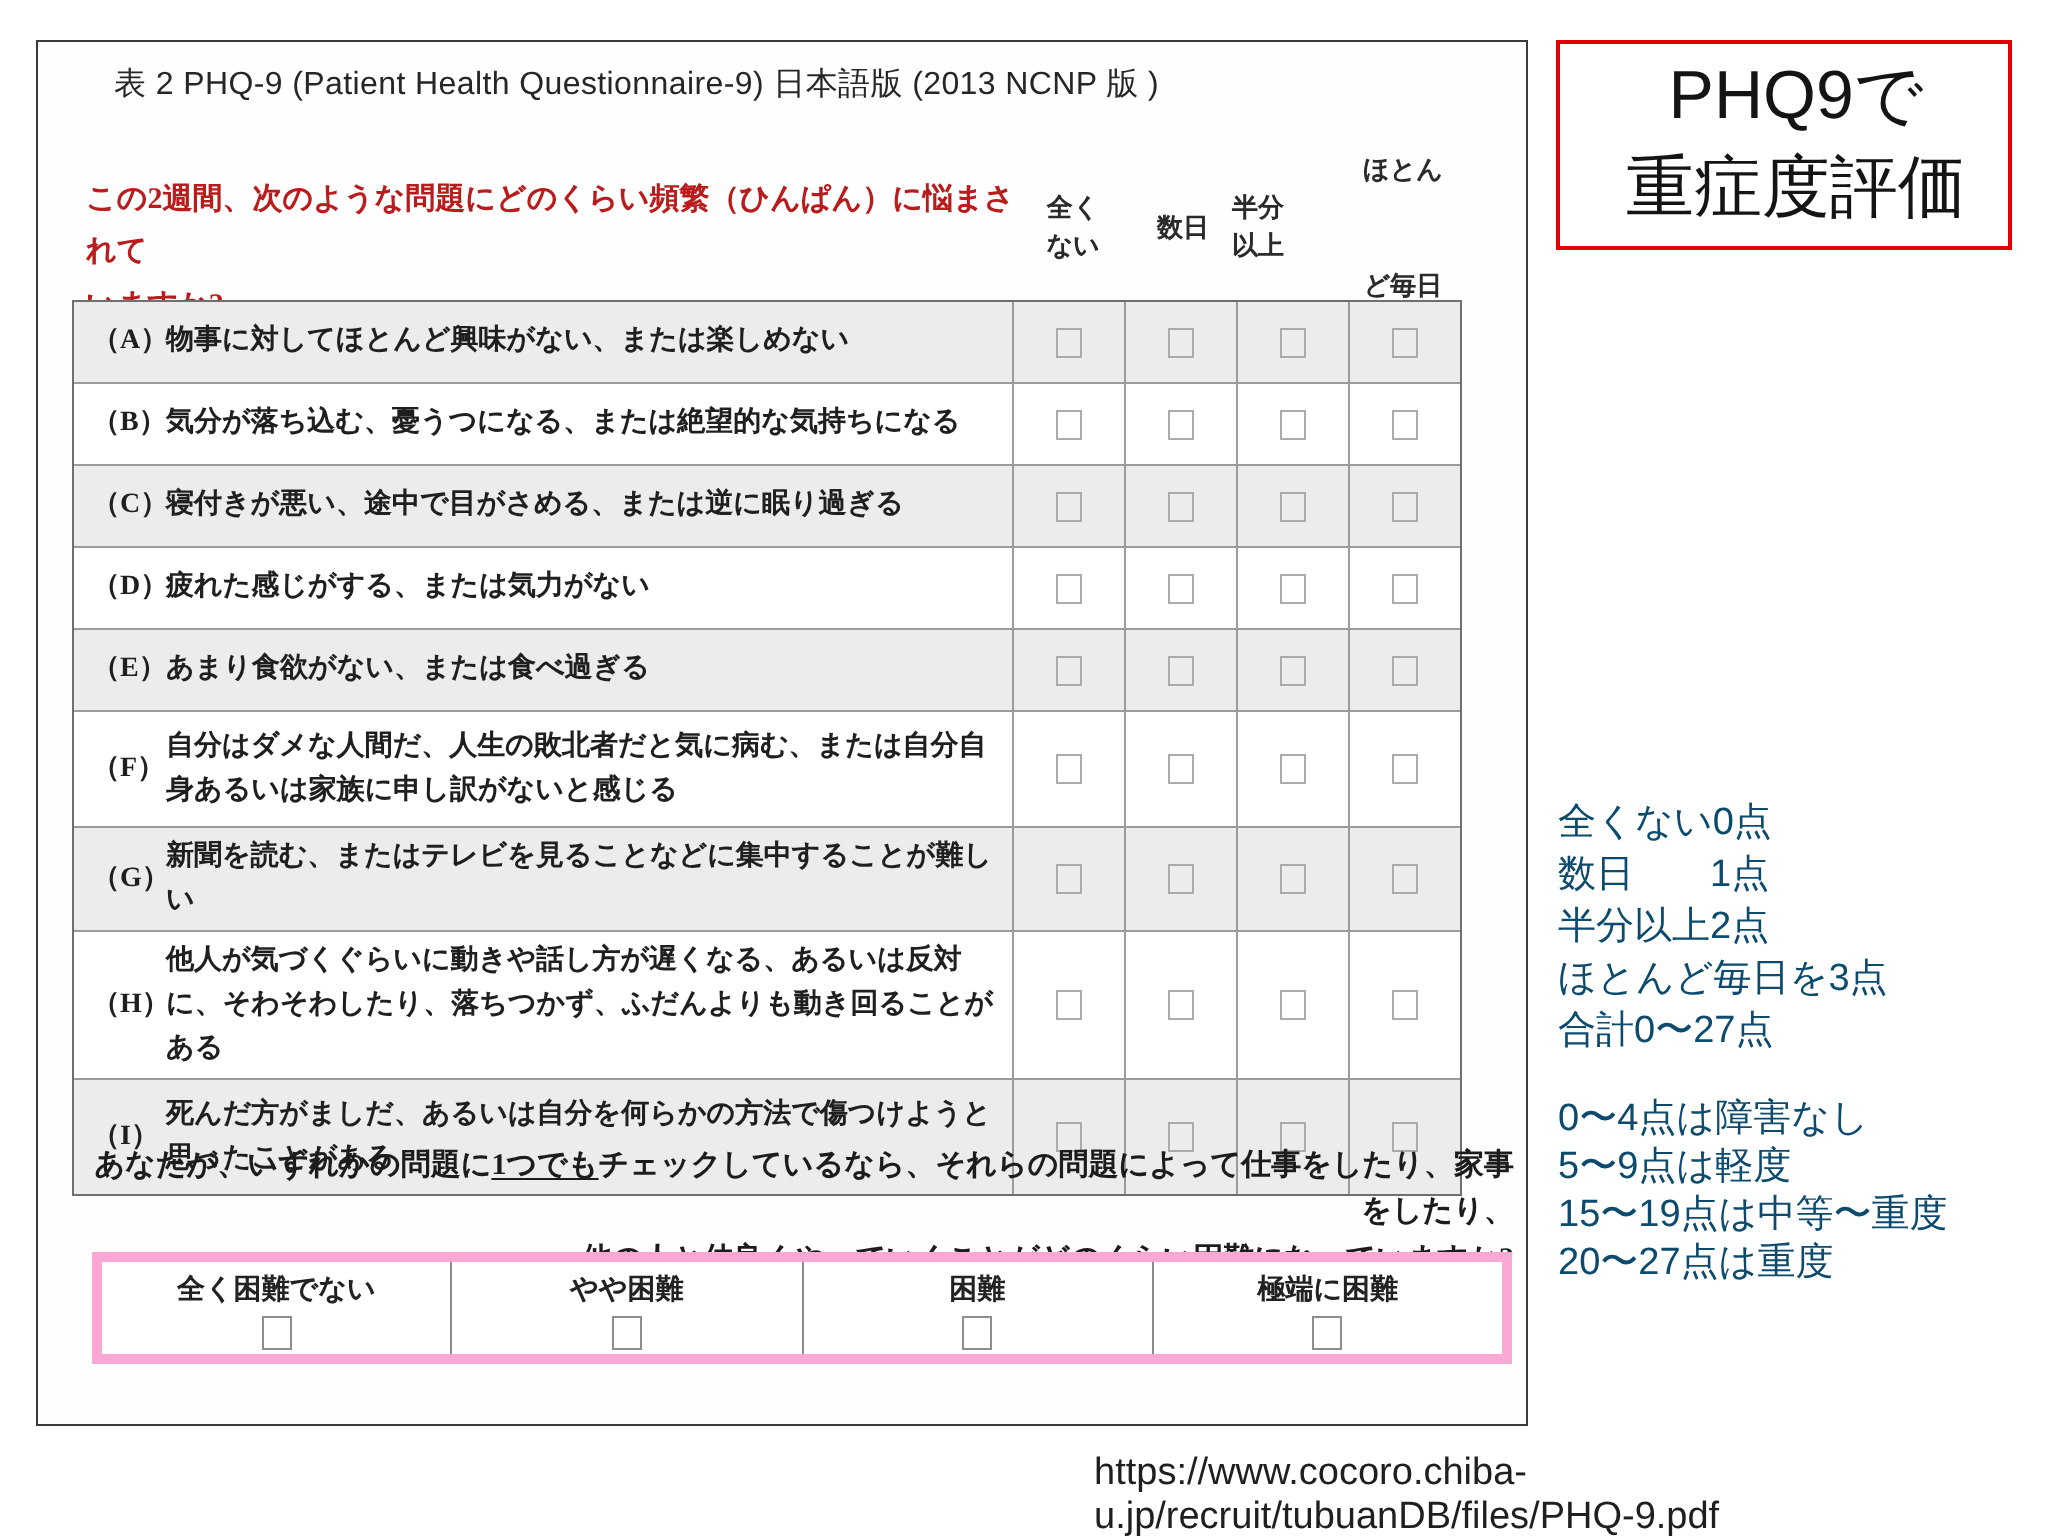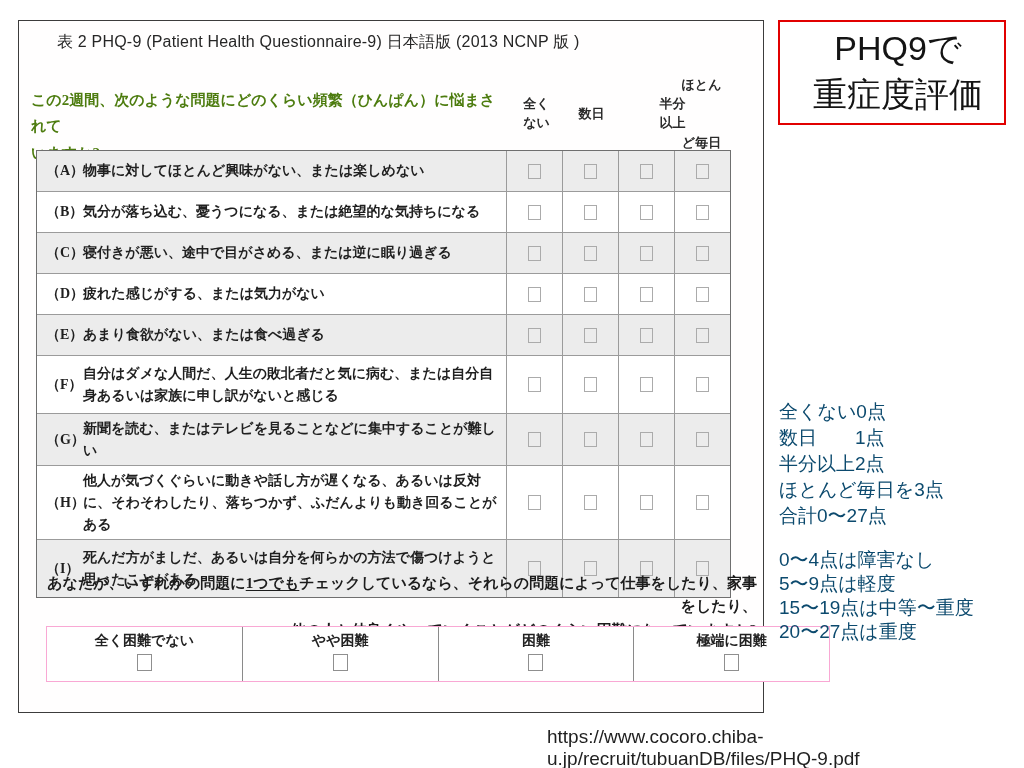--- a/index.html
+++ b/index.html
@@ -4,23 +4,23 @@
 <style>
   html,body{margin:0;padding:0;background:#fff;}
   .slide{position:relative;width:1024px;height:768px;background:#ffffff;overflow:hidden;
          font-family:"Liberation Sans",sans-serif;}
 
   
   .doc-frame{position:absolute;left:18px;top:20px;width:744px;height:691px;
              border:1px solid #3c3c3c;background:#fffefe;}
   .doc-title{position:absolute;left:38px;top:11px;font-size:16px;color:#262626;
              letter-spacing:.2px;font-family:"Liberation Sans",sans-serif;}
-  .intro-q{position:absolute;left:12px;top:66px;width:474px;
+  .intro-q{position:absolute;left:24px;top:66px;width:474px;
            font-family:"Liberation Serif",serif;font-size:15px;font-weight:600;
-           color:#4d7c0f;line-height:1.75;}
+           color:#b91c1c;line-height:1.75;}
   .col-header{position:absolute;top:68px;width:55px;height:50px;display:flex;
               flex-direction:column;justify-content:center;text-align:center;
               font-family:"Liberation Serif",serif;font-size:13px;font-weight:600;
               color:#2a2a2a;line-height:1.45;}
 
   .m-table{position:absolute;left:17px;top:129px;width:693px;border:1px solid #6f6f6f;}
   .m-row{display:flex;border-bottom:1px solid #9b9b9b;background:#ffffff;}
   .m-row:last-child{border-bottom:none;}
   .m-row.shaded{background:#ececec;}
   .cell-desc{width:473px;box-sizing:border-box;padding:4px 6px 4px 9px;display:flex;
@@ -29,22 +29,22 @@
   .cell-desc .lbl{width:37px;flex:none;}
   .cell-desc .txt{flex:1;}
   .cell-check{width:55px;flex:none;border-left:1px solid #9b9b9b;display:flex;
               align-items:center;justify-content:center;}
   .cbox{width:11px;height:13px;border:1px solid #ababab;background:transparent;display:inline-block;}
 
   .impact-q{position:absolute;left:24px;top:551px;width:714px;
             font-family:"Liberation Serif",serif;font-size:15px;font-weight:700;
             color:#1c1c1c;line-height:1.55;text-align:right;}
   .useg{text-decoration:underline;text-underline-offset:2px;}
-  .i-table{position:absolute;left:27px;top:605px;width:784px;height:56px;
-           border:1px solid #f9a8d4;display:flex;box-sizing:border-box;background:#fff;}
+  .i-table{position:absolute;left:27px;top:605px;width:710px;height:56px;
+           border:5px solid #f9a8d4;display:flex;box-sizing:border-box;background:#fff;}
   .i-col{flex:1;border-left:1px solid #8a8a8a;display:flex;flex-direction:column;
          align-items:center;padding-top:5px;gap:4px;
          font-family:"Liberation Serif",serif;font-size:14px;font-weight:600;color:#222;}
   .i-col:first-child{border-left:none;}
   .cbox2{width:13px;height:15px;border:1px solid #8f8f8f;display:inline-block;}
 
   
   .red-box{position:absolute;left:778px;top:20px;width:228px;height:105px;
            border:2px solid #e10000;box-sizing:border-box;padding:4px 0 0 12px;
            font-family:"Liberation Sans",sans-serif;font-size:34px;color:#141414;line-height:1.35;}
@@ -69,21 +69,21 @@
     </div>
 
     <div>
         <div class="col-header" style="left: 490px;">
           <div>全く</div>
           <div>ない</div>
         </div>
         <div class="col-header" style="left: 545px;">
           <div>数日</div>
         </div>
-        <div class="col-header" style="left: 626px;">
+        <div class="col-header" style="left: 568px; align-items: flex-end;">
           <div>半分</div>
           <div>以上</div>
         </div>
         <div class="col-header" style="left: 655px; gap: 39px;">
           <div>ほとん</div>
           <div>ど毎日</div>
         </div>
       </div>
 
     <div class="m-table">

